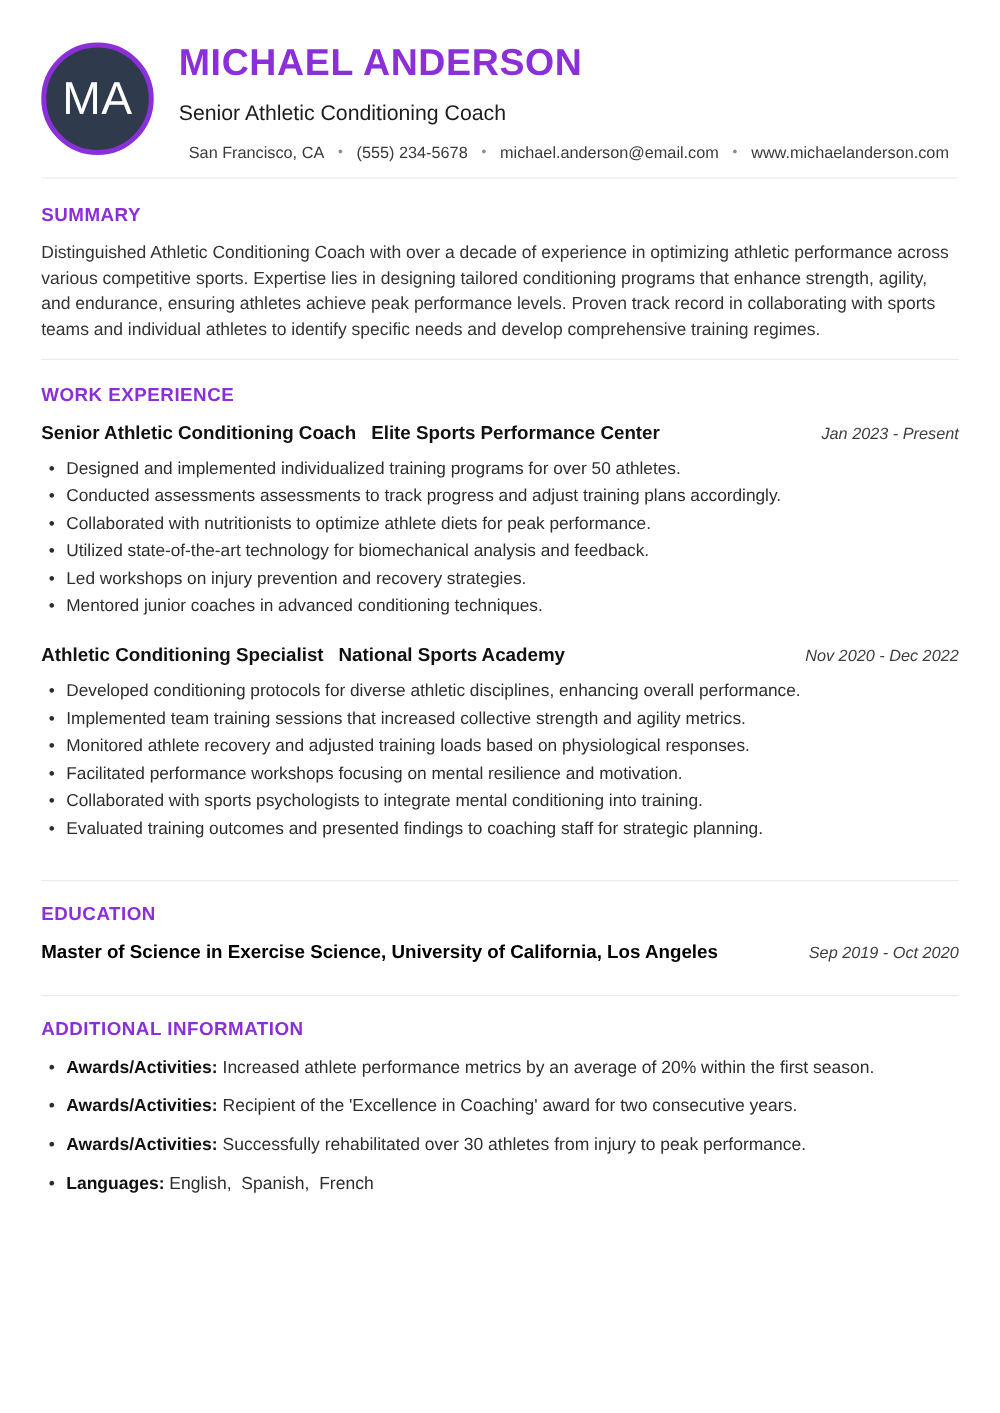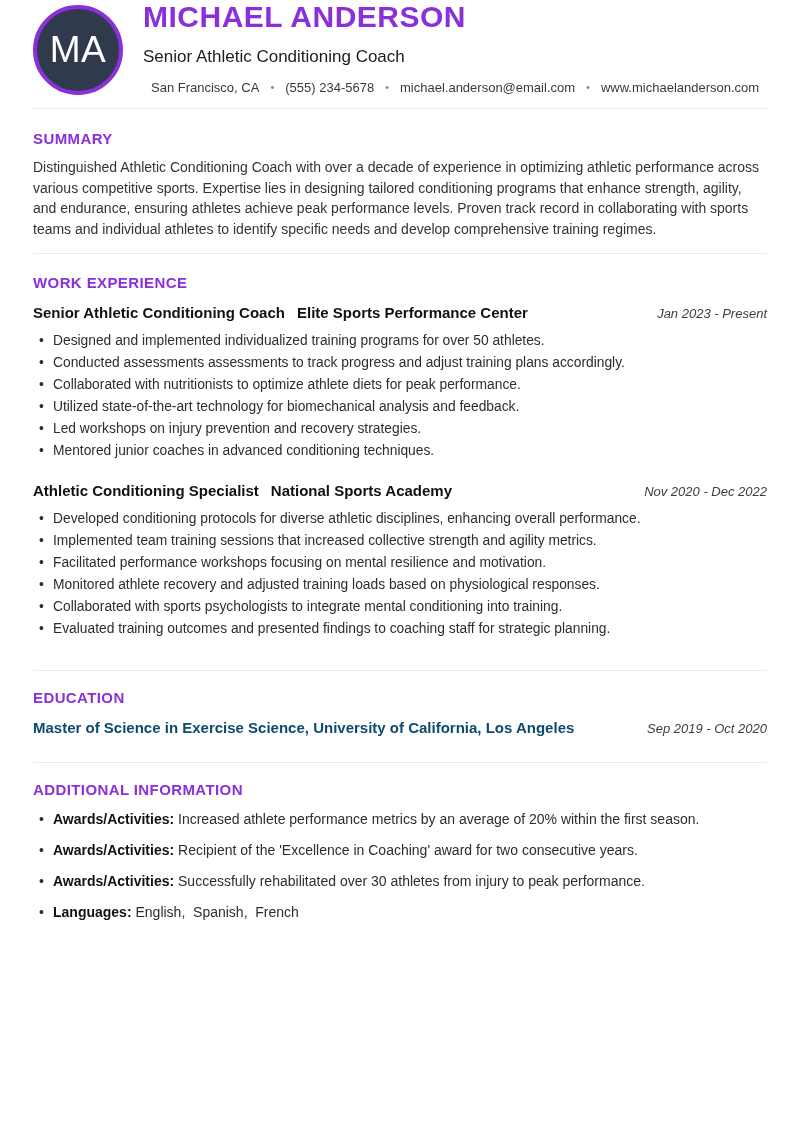--- a/index.html
+++ b/index.html
@@ -6,21 +6,21 @@
   html, body { background: #ffffff; }
   body {
     width: 800px; height: 1130px;
     font-family: "Liberation Sans", "DejaVu Sans", sans-serif;
     color: #2d2d2d;
     overflow: hidden;
   }
   .page { width: 800px; height: 1130px; padding: 0 33px; background: #fff; }
 
   
-  .header { display: flex; align-items: flex-end; }
+  .header { display: flex; align-items: flex-start; padding-top: 34px; }
   .avatar {
     width: 90px; height: 90px; flex: 0 0 90px;
     background: #2f3b4c;
     border: 4px solid #8b2fd9;
     border-radius: 50%;
     display: flex; align-items: center; justify-content: center;
   }
   .avatar span {
     color: #ffffff; font-size: 37px; font-weight: 400; letter-spacing: 0.5px;
   }
@@ -56,21 +56,21 @@
     position: relative; padding-left: 14px;
     font-size: 13.8px; line-height: 22px; color: #2d2d2d;
   }
   ul.bullet-list li::before {
     content: "•"; position: absolute; left: 0; top: 0; color: #2d2d2d;
   }
 
   
   .section-education { padding-top: 18px; padding-bottom: 26px; }
   .edu-row { display: flex; justify-content: space-between; align-items: baseline; margin-top: 13px; }
-  .edu-degree { font-size: 15px; font-weight: 700; color: #0c4a6e; }
+  .edu-degree { font-size: 15px; font-weight: 700; color: #000000; }
 
   
   .section-additional { padding-top: 18px; }
   ul.info-list { list-style: none; margin-top: 12px; padding-left: 6px; }
   ul.info-list li {
     position: relative; padding-left: 14px;
     font-size: 14px; line-height: 19px; color: #2d2d2d;
     margin-bottom: 12px;
   }
   ul.info-list li::before {
@@ -131,22 +131,22 @@
       <div class="job-head">
         <div class="job-left">
           <span class="job-title">Athletic Conditioning Specialist</span><span class="job-company">National Sports Academy</span>
         </div>
         <span class="dates">Nov 2020 - Dec 2022</span>
       </div>
       <ul class="bullet-list">
 
       <li>Developed conditioning protocols for diverse athletic disciplines, enhancing overall performance.</li>
           <li>Implemented team training sessions that increased collective strength and agility metrics.</li>
+          <li>Monitored athlete recovery and adjusted training loads based on physiological responses.</li>
           <li>Facilitated performance workshops focusing on mental resilience and motivation.</li>
-          <li>Monitored athlete recovery and adjusted training loads based on physiological responses.</li>
           <li>Collaborated with sports psychologists to integrate mental conditioning into training.</li>
           <li>Evaluated training outcomes and presented findings to coaching staff for strategic planning.</li>
         </ul>
     </div>
   </section>
 
   <hr class="divider">
 
   <section class="section-education">
     <h2 class="section-heading">EDUCATION</h2>

